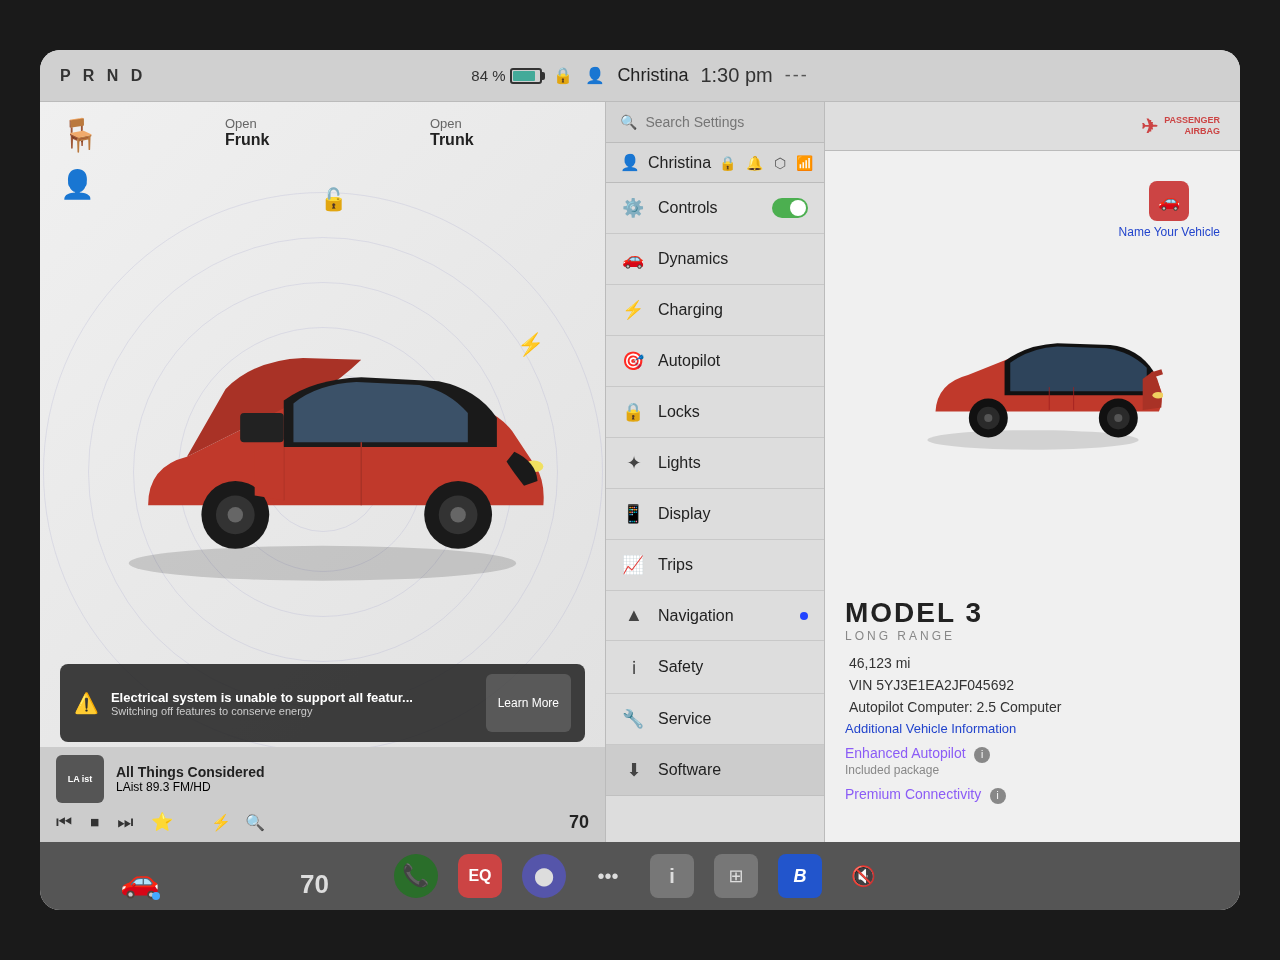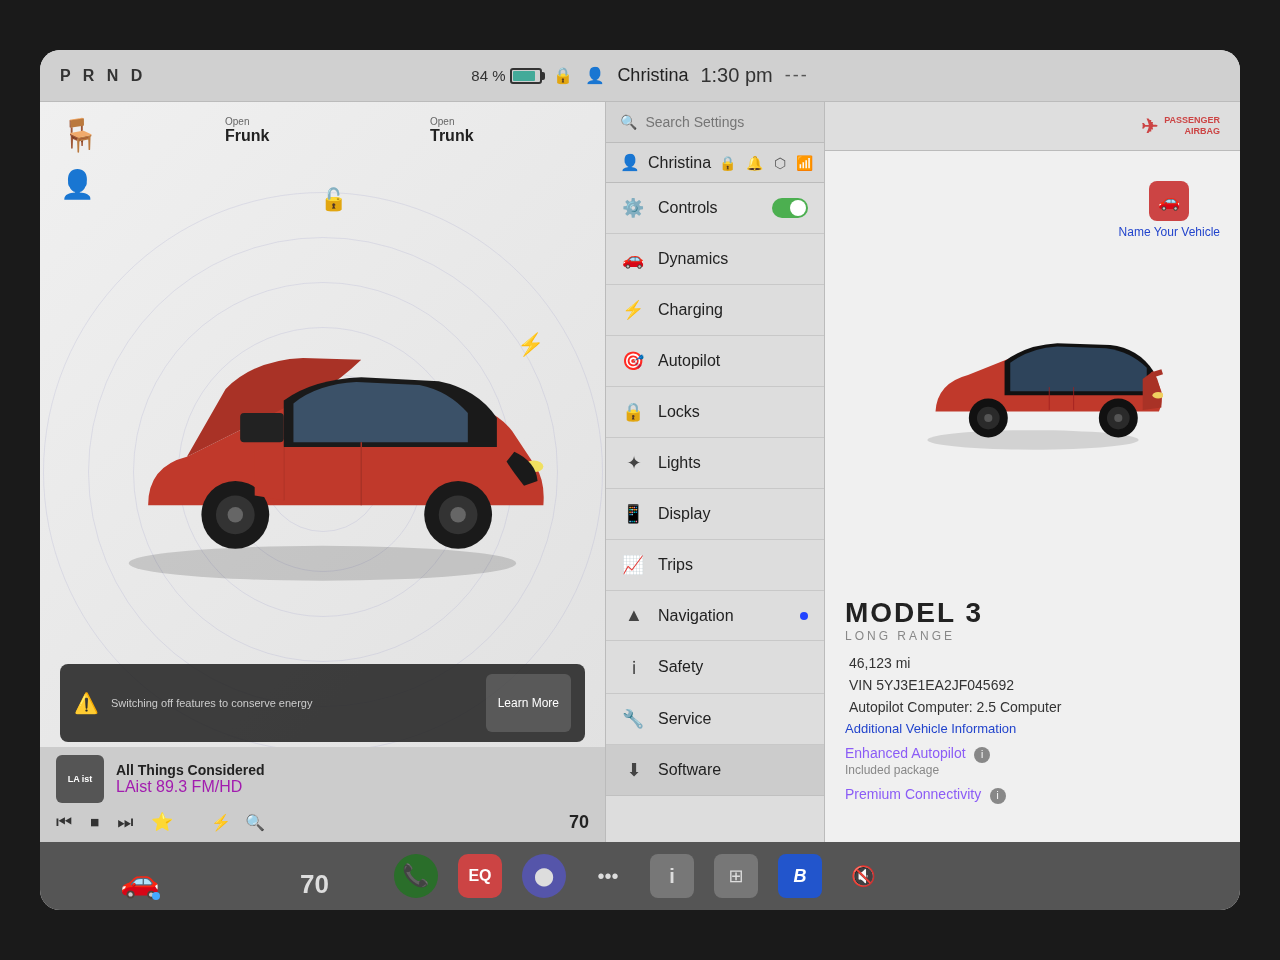--- a/index.html
+++ b/index.html
@@ -108,21 +108,21 @@
       background: linear-gradient(135deg, #f0f0f0 0%, #e0e0e0 100%);
       overflow: hidden;
     }
     .car-label {
       position: absolute;
       font-size: 13px;
       color: #333;
     }
     .frunk-label { top: 25px; left: 160px; }
     .open-text {
-      font-size: 10px;
+      font-size: 13px;
       color: #666;
       display: block;
     }
     .label-main {
       font-size: 16px;
       font-weight: 600;
       color: #222;
     }
     .lock-indicator {
       position: absolute;
@@ -183,21 +183,21 @@
       background: #555;
       border-radius: 6px;
       display: flex;
       align-items: center;
       justify-content: center;
       color: #fff;
       font-size: 12px;
       font-weight: bold;
     }
     .media-title { font-size: 14px; font-weight: 600; color: #222; }
-    .media-station { font-size: 16px; color: #a21caf; }
+    .media-station { font-size: 12px; color: #000000; }
     .media-controls {
       display: flex;
       align-items: center;
       gap: 18px;
     }
     .media-btn { font-size: 18px; color: #333; cursor: pointer; }
     .volume-area { margin-left: auto; display: flex; align-items: center; gap: 8px; }
     .volume-num { font-size: 18px; font-weight: bold; color: #222; }
     .media-extra { display: flex; align-items: center; gap: 14px; margin-left: 20px; }
     .media-extra span { font-size: 16px; color: #555; cursor: pointer; }
@@ -511,20 +511,21 @@
 
           <rect x="155" y="105" width="45" height="30" rx="4" fill="#222"></rect>
 
           <path d="M438,145 Q460,155 462,175 L448,180 Q436,165 430,155 Z" fill="#1a1a1a"></path>
         </svg>
       </div>
 
       <div class="warning-banner">
         <span class="warning-icon">⚠️</span>
         <div class="warning-text">
+          <div class="warning-title">Electrical system is unable to support all featur...</div>
           <div class="warning-sub">Switching off features to conserve energy</div>
         </div>
         <button class="learn-more-btn">Learn More</button>
       </div>
 
       <div class="media-player">
         <div class="media-info">
           <div class="media-thumb">
             <span style="font-size:9px;text-align:center;line-height:1.2;">LA
 ist</span>

